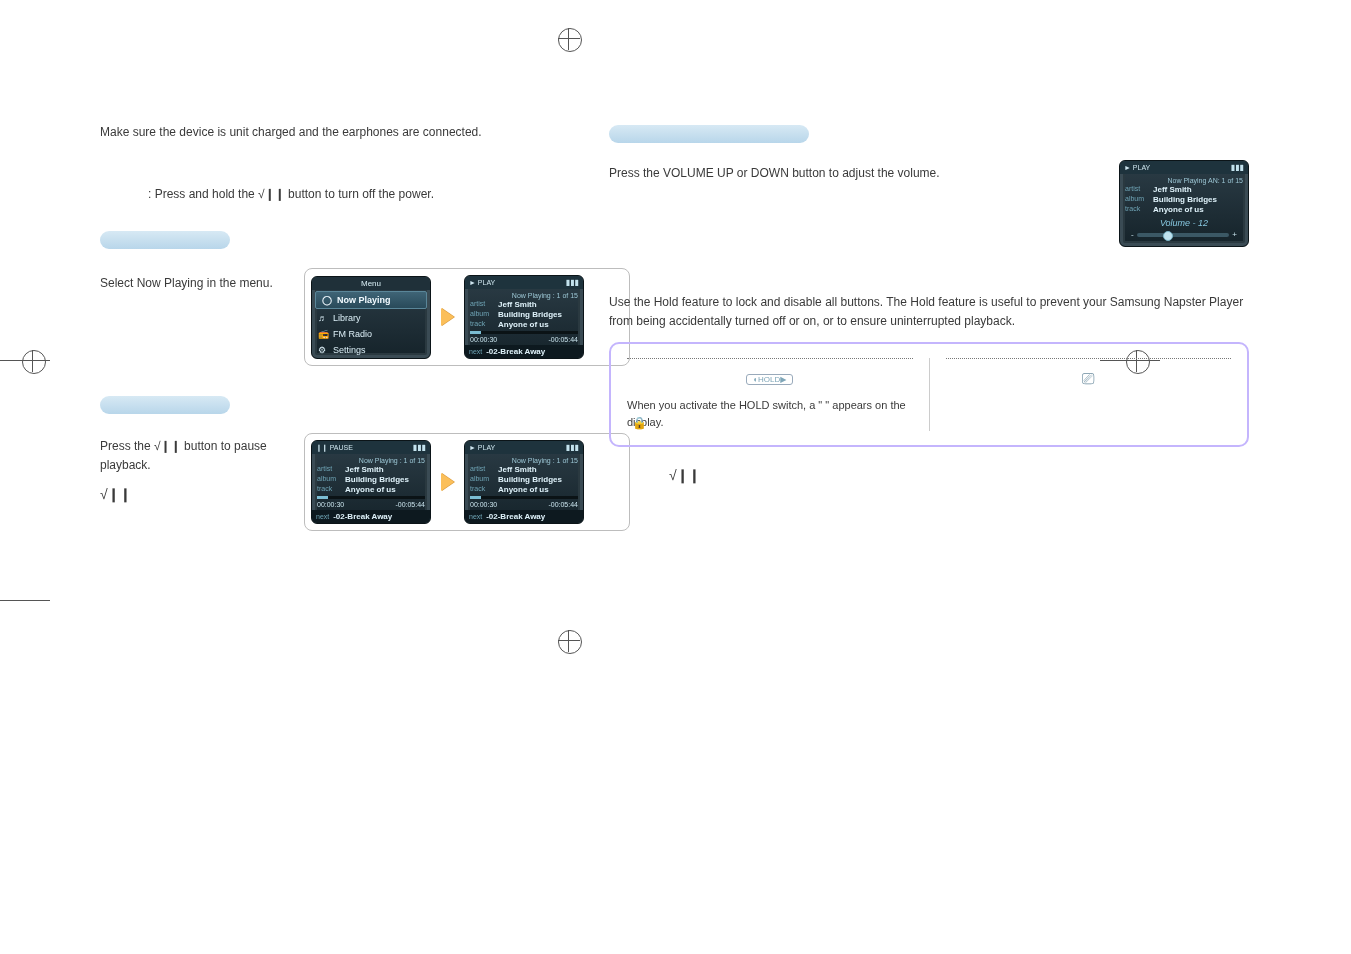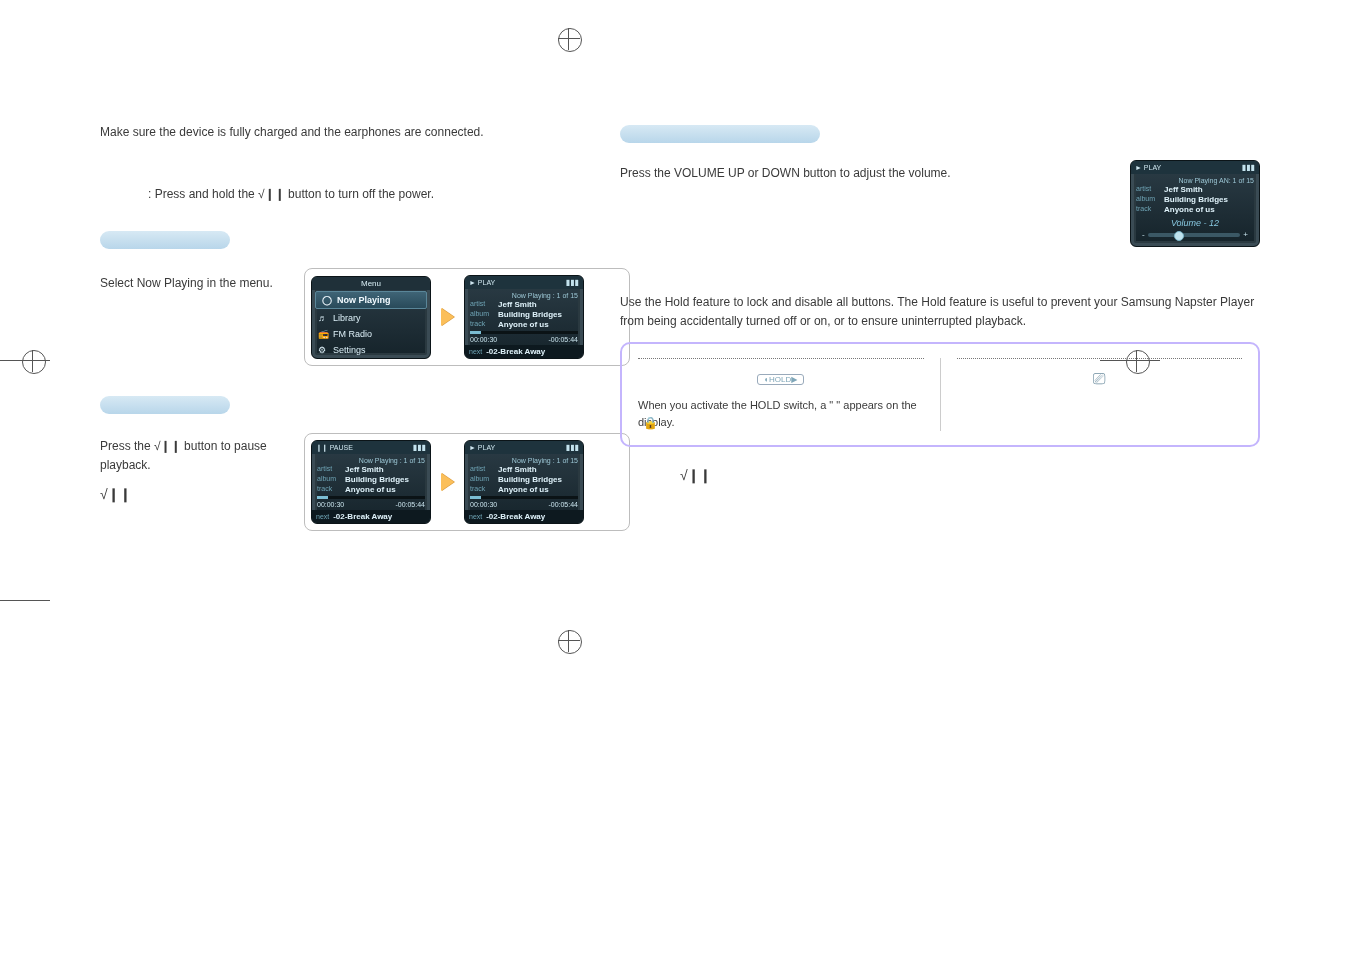--- a/index.html
+++ b/index.html
@@ -33,21 +33,21 @@
   .hr-mark{position:absolute;height:1px;background:#555;}
 
   .page{
     position:absolute;
     left:100px; top:125px;
     width:1160px;
   }
 
   
   .col-l{position:absolute;left:0;  top:0; width:530px;}
-  .col-r{position:absolute;left:520px;top:0;width:640px;}
+  .col-r{position:absolute;left:509px;top:0;width:640px;}
 
   .intro{font-size:12px;color:var(--ink);margin:0 0 24px 0;}
 
   .step-head{
     display:inline-block;
     padding:4px 14px;
     border-radius:11px;
     background:linear-gradient(#d7e9f4,#b8d6ea);
     color:#6c95b3;
     font-size:11px;
@@ -157,21 +157,21 @@
     <span class="v"></span>
   </div>
 <div class="hr-mark" style="left:0;top:360px;width:50px;"></div>
 <div class="hr-mark" style="left:1100px;top:360px;width:60px;"></div>
 <div class="hr-mark" style="left:0;top:600px;width:50px;"></div>
 
 <div class="page">
 
   <div class="col-l">
 
-    <p class="intro">Make sure the device is fully charged and the earphones are connected.</p>
+    <p class="intro">Make sure the device is unit charged and the earphones are connected.</p>
 
     <div style="height:22px"></div>
 
     <div class="power-lines">
       <p style="padding-left:48px;">: Press and hold the √❙❙ button to turn off the power.</p>
     </div>
 
     <div style="height:14px"></div>
     <span class="step-head placeholder"></span>
 

